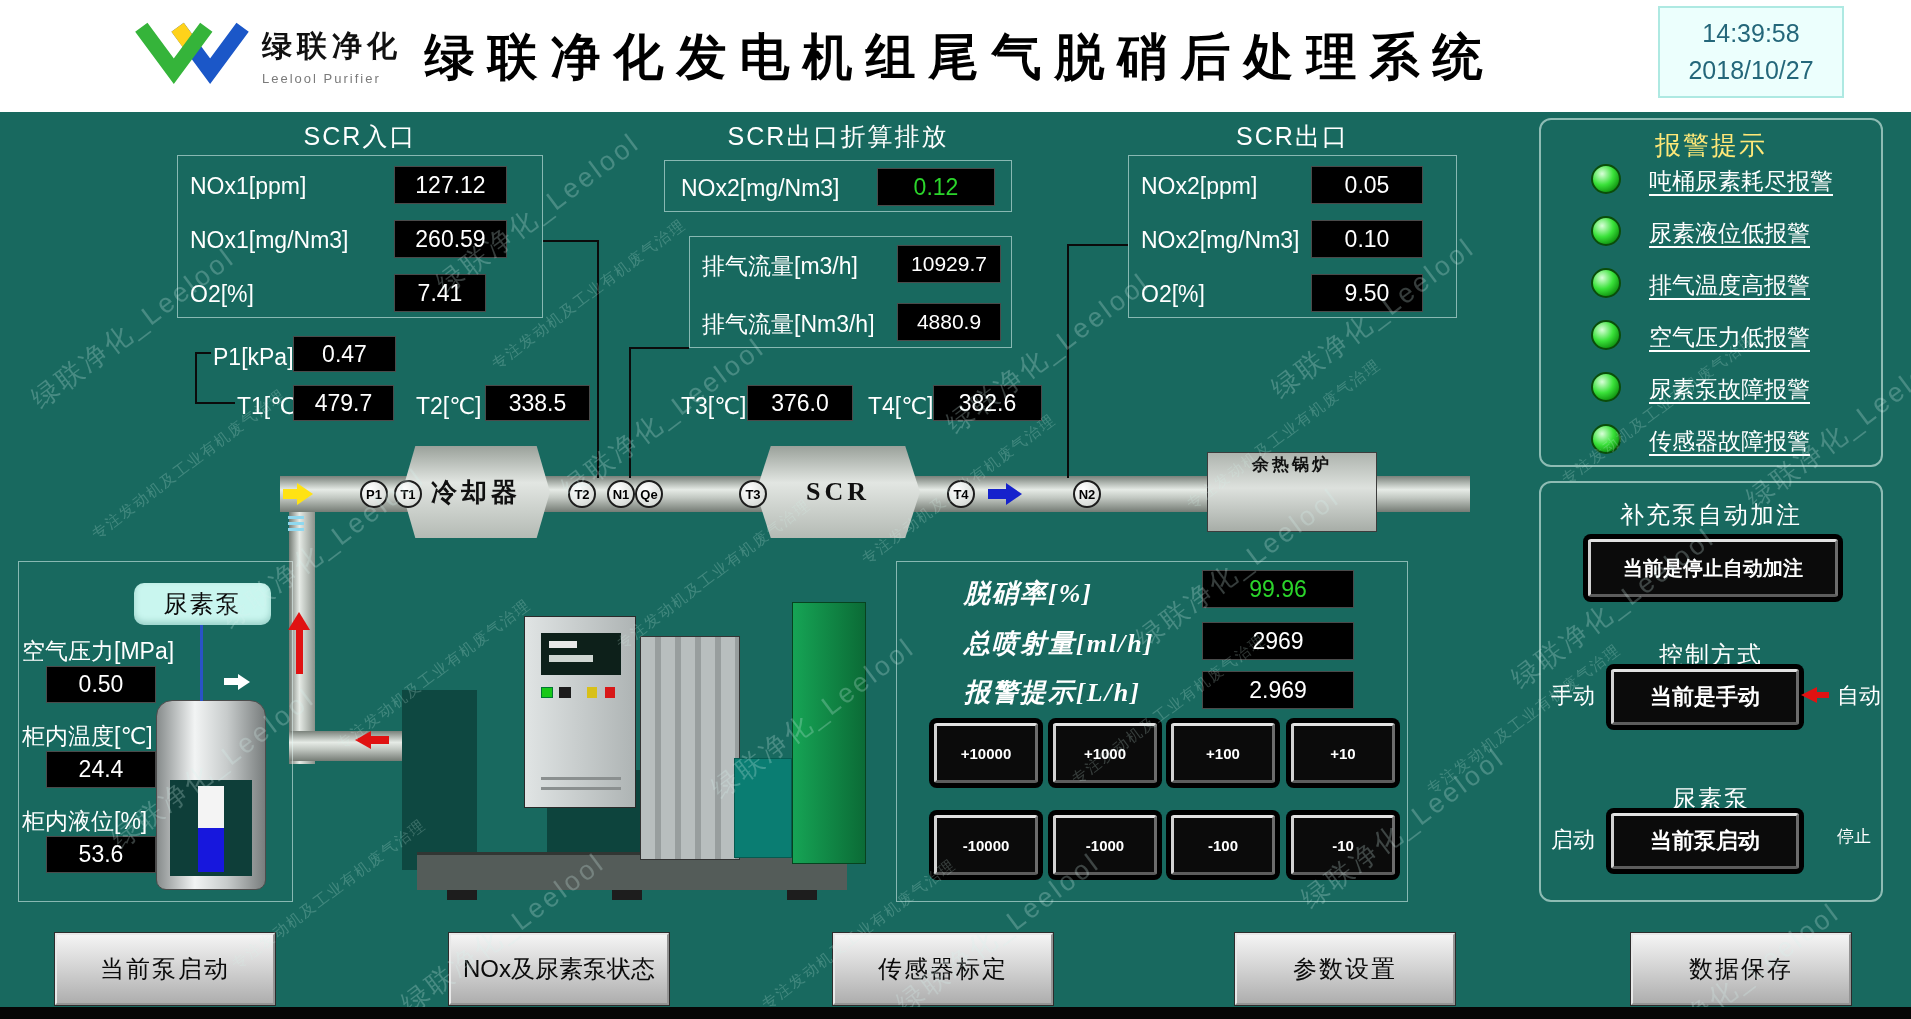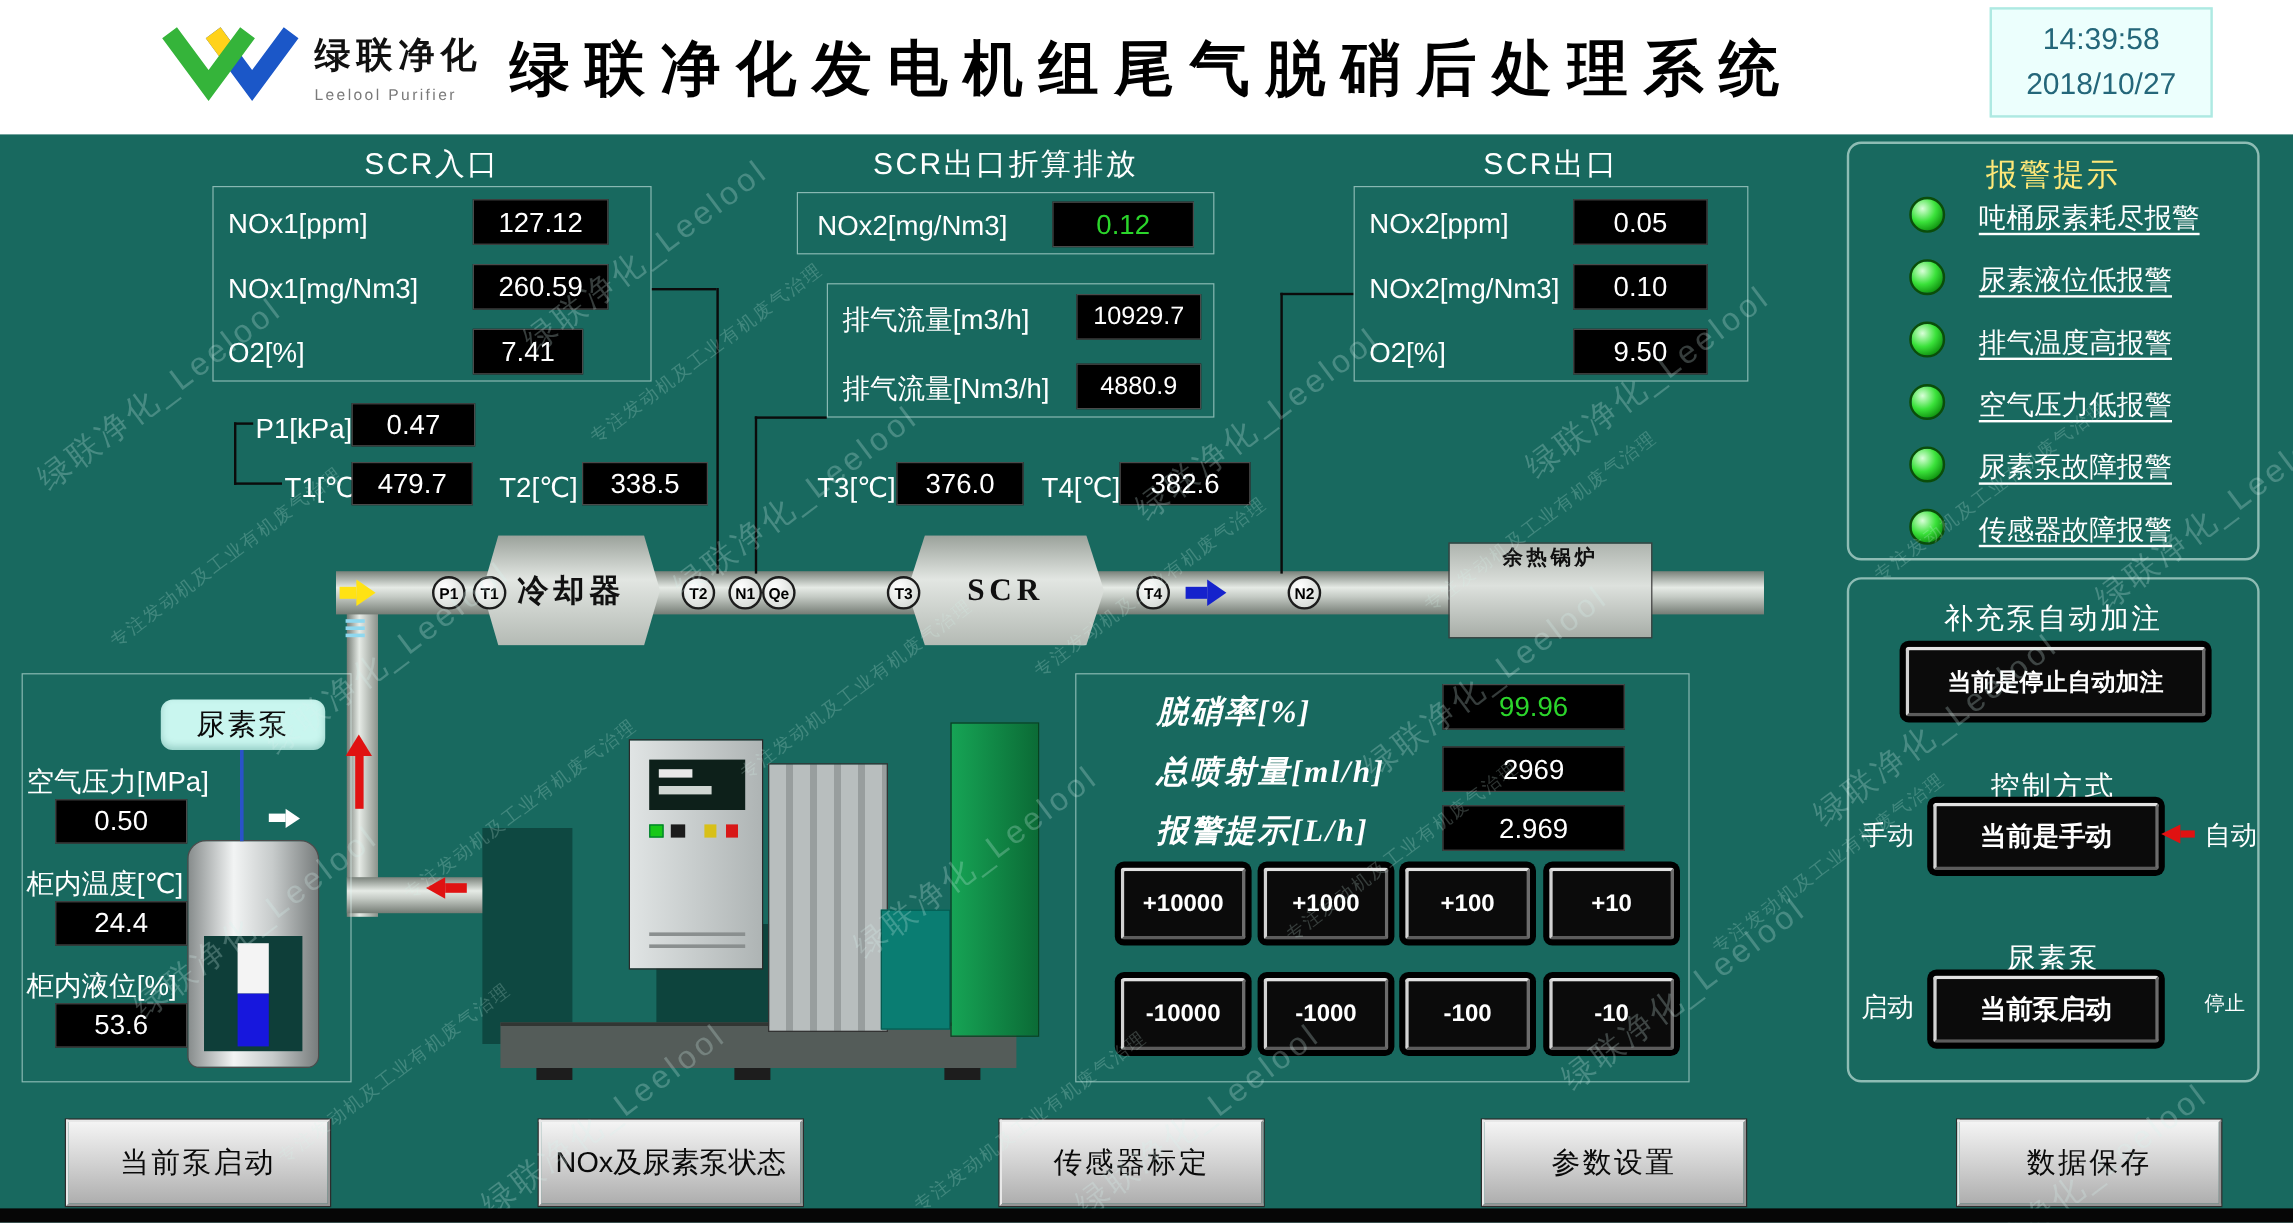--- a/index.html
+++ b/index.html
@@ -20,21 +20,21 @@
   .muffler { position:absolute; background:linear-gradient(180deg,#9aa19a,#e2e6e2 40%,#b4bab4);
              clip-path:polygon(0 50%, 9% 0, 91% 0, 100% 50%, 91% 100%, 9% 100%);
              display:flex; align-items:center; justify-content:center; z-index:4;
              color:#101010; font-size:26px; font-weight:bold; font-family:"Liberation Serif","DejaVu Serif",serif; letter-spacing:4px; }
   .boiler { position:absolute; background:linear-gradient(180deg,#aeb4ae,#dde1dd 45%,#a7ada7); border:1px solid #3c3c3c;
             display:flex; align-items:flex-start; justify-content:center; z-index:4;
             color:#101010; font-size:17px; font-weight:bold; font-family:Liberation Mono, monospace; letter-spacing:3px; }
   .node { position:absolute; top:480px; width:28px; height:28px; border-radius:50%;
           background:radial-gradient(circle at 35% 30%, #ffffff, #ccd1cc); border:2px solid #1c1c1c;
           color:#000; font-size:13px; font-weight:bold; display:flex; align-items:center; justify-content:center; z-index:8;margin-left:20px; }
-  .btn3d { position:absolute; background:#0b0b0b; color:#fff; font-weight:bold; font-size:20px;
+  .btn3d { position:absolute; background:#0b0b0b; color:#fff; font-weight:bold; font-size:15px;
            display:flex; align-items:center; justify-content:center; border:3px solid;
            border-color:#e2e2e2 #6c6c6c #5c5c5c #d2d2d2; box-shadow:0 0 0 5px #000; border-radius:3px; cursor:pointer; z-index:8; white-space:nowrap; }
   .side-pnl { position:absolute; border:2px solid #8ebcb4; border-radius:12px; z-index:6; }
   .led { position:absolute; width:30px; height:30px; border-radius:50%;
          background:radial-gradient(circle at 35% 30%, #d9ffd9, #3ae23a 45%, #0c8c0c 82%, #066006);
          border:2px solid #0a4d0a; }
   .alarm-lbl { position:absolute; color:#fff; font-size:23px; text-decoration:underline; text-underline-offset:5px; white-space:nowrap; }
   .side-title { position:absolute; width:100%; text-align:center; color:#fff; font-size:24px; letter-spacing:2px; }
   .grayBtn { position:absolute; top:933px; width:220px; height:72px;
              background:linear-gradient(180deg,#f4f4f4,#d2d2d2 50%,#aeaeae); border:2px outset #e8e8e8;

